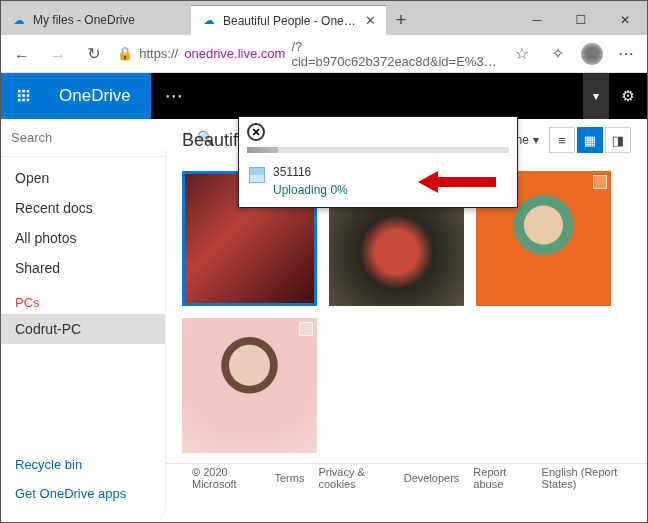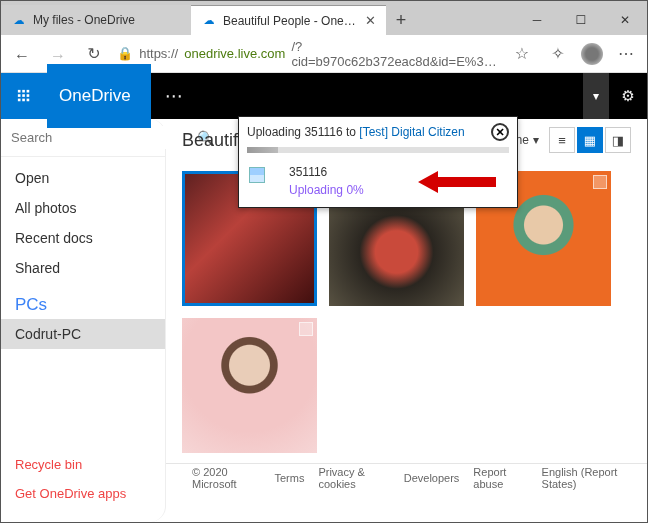--- a/index.html
+++ b/index.html
@@ -13,42 +13,42 @@
 .tab .label { flex: 1; white-space: nowrap; overflow: hidden; text-overflow: ellipsis; color: #333; }
 .tab .x { color: #555; font-size: 13px; }
 .newtab { width: 30px; height: 30px; display: flex; align-items: center; justify-content: center; color: #444; font-size: 18px; }
 .winctrl { margin-left: auto; display: flex; }
 .winctrl div { width: 44px; height: 30px; display: flex; align-items: center; justify-content: center; color: #333; font-size: 12px; }
 .addrbar { height: 38px; background: #fff; display: flex; align-items: center; padding: 0 8px; gap: 10px; border-bottom: 1px solid #e0e0e0; }
 .navbtn { width: 26px; height: 26px; display: flex; align-items: center; justify-content: center; color: #555; font-size: 16px; }
 .navbtn.disabled { color: #bbb; }
 .url { flex: 1; display: flex; align-items: center; gap: 6px; font-size: 13px; color: #666; overflow: hidden; }
 .url .lock { color: #666; font-size: 13px; }
-.url .dom { color: #4d7c0f; }
+.url .dom { color: #a21caf; }
 .avatar { width: 22px; height: 22px; border-radius: 50%; background: radial-gradient(circle, #777 40%, #aaa 70%); }
 .topbar { height: 46px; background: #000; display: flex; align-items: center; color: #fff; position: relative; }
 .od-launch { width: 46px; height: 46px; background: #0078d4; display: flex; align-items: center; justify-content: center; color: #fff; font-size: 16px; }
-.od-brand { background: #0078d4; height: 64px; display: flex; align-items: center; padding: 0 20px 0 12px; font-size: 17px; font-weight: 400; }
+.od-brand { background: #0078d4; height: 46px; display: flex; align-items: center; padding: 0 20px 0 12px; font-size: 17px; font-weight: 400; }
 .cmd { padding: 0 14px; color: #eee; font-size: 14px; height: 46px; display: flex; align-items: center; }
 .cmd.ellipsis { font-size: 18px; letter-spacing: 2px; }
 .topspacer { flex: 1; }
 .status { background: #333; height: 46px; display: flex; align-items: center; padding: 0 10px; font-size: 12px; gap: 4px; }
 .iconbtn { width: 38px; height: 46px; display: flex; align-items: center; justify-content: center; color: #eee; font-size: 15px; }
 .user { padding: 0 10px 0 4px; font-size: 13px; color: #eee; white-space: nowrap; }
 .main { flex: 1; display: flex; min-height: 0; }
 .side { width: 165px; border-right: 1px solid #eee; display: flex; flex-direction: column; border-radius: 16px; }
 .search { height: 38px; display: flex; align-items: center; padding: 0 6px; border-bottom: 1px solid #eee; }
 .search input { flex: 1; border: none; outline: none; font-size: 13px; padding: 4px; color: #666; }
 .search .sicon { color: #888; font-size: 14px; padding: 0 6px; }
 .navlinks { padding: 6px 0; }
 .navlinks .item { padding: 7px 14px; font-size: 14px; color: #333; cursor: default; }
-.navlinks .sect { padding: 12px 14px 4px; font-size: 17px; color: #3b82f6; }
+.navlinks .sect { padding: 12px 14px 4px; font-size: 13px; color: #ef4444; }
 .navlinks .item.sel { background: #ddd; }
 .bottomlinks { margin-top: auto; padding: 8px 0 14px; }
-.bottomlinks .link { padding: 7px 14px; font-size: 13px; color: #ef4444; }
+.bottomlinks .link { padding: 7px 14px; font-size: 13px; color: #0369a1; }
 .content { flex: 1; display: flex; flex-direction: column; min-width: 0; }
 .contenthead { height: 42px; display: flex; align-items: center; padding: 0 16px; gap: 10px; }
 .title { font-size: 18px; color: #333; flex-shrink: 0; }
 .headspacer { flex: 1; }
 .sort { font-size: 12px; color: #444; display: flex; align-items: center; gap: 4px; }
 .views { display: flex; gap: 2px; }
 .viewbtn { width: 26px; height: 26px; border: 1px solid #ccc; display: flex; align-items: center; justify-content: center; font-size: 13px; color: #444; }
 .viewbtn.active { background: #0078d4; border-color: #0078d4; color: #fff; }
 .grid { padding: 10px 16px; display: flex; flex-wrap: wrap; gap: 12px; align-content: flex-start; }
 .thumb { width: 135px; height: 135px; position: relative; }
@@ -58,24 +58,24 @@
 .footer { height: 28px; border-top: 1px solid #e5e5e5; display: flex; align-items: center; font-size: 11px; color: #666; padding: 0 12px; gap: 14px; }
 .footer .sp { flex: 1; }
 .footer a { color: #666; text-decoration: none; }
 .popup { position: absolute; top: 116px; left: 238px; width: 280px; background: #fff; border: 1px solid #222; box-shadow: 0 2px 6px rgba(0,0,0,0.3); z-index: 50; }
 .popup .phead { padding: 6px 8px 4px; display: flex; align-items: center; font-size: 12px; }
 .popup .phead .ptitle { flex: 1; color: #333; }
 .popup .phead .ptitle .lnk { color: #0067b8; }
 .popup .pclose { width: 18px; height: 18px; border: 2px solid #333; border-radius: 50%; display: flex; align-items: center; justify-content: center; font-size: 11px; font-weight: bold; }
 .popup .pbar { height: 6px; background: #e0e0e0; margin: 2px 8px 6px; position: relative; }
 .popup .pbar::before { content: ""; position: absolute; left: 0; top: 0; height: 100%; width: 12%; background: linear-gradient(90deg, #999, #bbb); }
-.popup .pitem { padding: 6px 10px 10px; display: flex; align-items: flex-start; gap: 24px; font-size: 12px; }
+.popup .pitem { padding: 6px 10px 10px; display: flex; align-items: flex-start; gap: 8px; font-size: 12px; }
 .popup .pitem .ficon { width: 16px; height: 16px; background: linear-gradient(#9ecfff 50%, #cde8ff 50%); border: 1px solid #7bb; margin-top: 2px; }
 .popup .pitem .fname { color: #333; }
-.popup .pitem .fstatus { color: #8b5cf6; padding-top: 4px; }
+.popup .pitem .fstatus { color: #0f766e; padding-top: 4px; }
 .arrow { position: absolute; top: 167px; left: 418px; z-index: 60; }
 svg.ico { width: 14px; height: 14px; fill: currentColor; }
 </style>
 </head>
 <body>
 
 <div class="browser">
   <div class="tabbar">
     <div class="tab inactive">
       <span class="favicon" style="color:#0078d4">☁</span>
@@ -136,22 +136,22 @@
   </div>
 
   <div class="main">
     <div class="side">
       <div class="search">
         <input placeholder="Search" style="">
         <span class="sicon">🔍</span>
       </div>
       <div class="navlinks">
         <div class="item">Open</div>
+        <div class="item">Recent docs</div>
         <div class="item">All photos</div>
-        <div class="item">Recent docs</div>
         <div class="item">Shared</div>
         <div class="sect">PCs</div>
         <div class="item sel">Codrut-PC</div>
       </div>
       <div class="bottomlinks">
         <div class="link">Recycle bin</div>
         <div class="link">Get OneDrive apps</div>
       </div>
     </div>
 
@@ -196,23 +196,20 @@
         <a>Developers</a>
         <a>Report abuse</a>
         <a>English (Report States)</a>
       </div>
     </div>
   </div>
 </div>
 
 <div class="popup">
   <div class="phead">
-    <div class="ptitle">
-      <span>Uploading 351116 to </span><span class="lnk">[Test] Digital Citizen</span>
-    </div>
     <div class="pclose">✕</div>
   </div>
   <div class="pbar"></div>
   <div class="pitem">
     <div class="ficon"></div>
     <div>
       <div class="fname">351116</div>
       <div class="fstatus">Uploading 0%</div>
     </div>
   </div>

